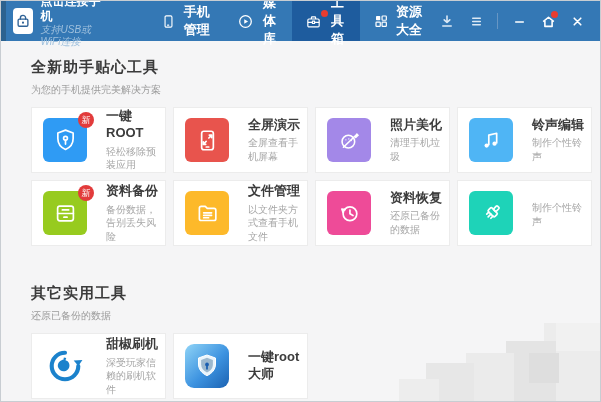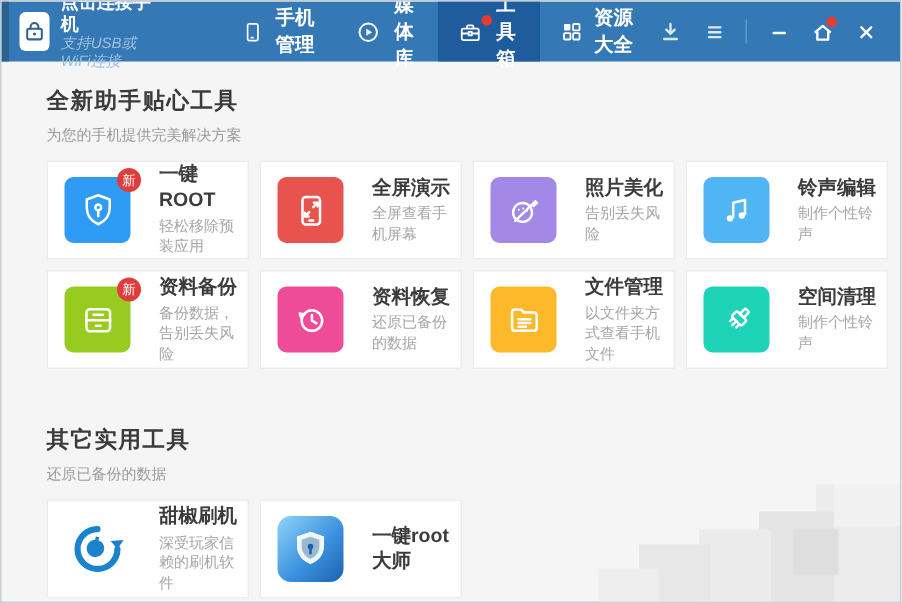--- a/index.html
+++ b/index.html
@@ -188,21 +188,21 @@
             <svg width="27" height="27" viewBox="0 0 24 24" fill="none" stroke="#fff" stroke-width="1.4" stroke-linecap="round">
               <circle cx="11" cy="13" r="5.6"></circle>
               <circle cx="8.8" cy="11.4" r="0.6" fill="#fff" stroke="none"></circle>
               <circle cx="11.4" cy="10.6" r="0.6" fill="#fff" stroke="none"></circle>
               <circle cx="13.6" cy="12" r="0.6" fill="#fff" stroke="none"></circle>
               <path d="M6.6 18 L18.6 6.4 M18.6 6.4 l.9 .9 -2 2"></path>
             </svg>
           </div>
           <div class="card-txt">
             <div class="card-title">照片美化</div>
-            <div class="card-desc">告别丢失风险</div>
+            <div class="card-desc">清理手机垃圾</div>
           </div>
         </div>
 
         <div class="card">
           <div class="tile" style="background: rgb(79, 181, 245);">
             <svg width="27" height="27" viewBox="0 0 24 24" fill="none" stroke="#fff" stroke-width="1.5" stroke-linejoin="round">
               <path d="M9.6 16.3 V7.2 L16.6 5.6 V14.6"></path>
               <circle cx="7.7" cy="16.5" r="1.9" fill="#fff" stroke="none"></circle>
               <circle cx="14.7" cy="14.8" r="1.9" fill="#fff" stroke="none"></circle>
             </svg>
@@ -226,58 +226,57 @@
             </svg>
             <span class="badge">新</span>
           </div>
           <div class="card-txt">
             <div class="card-title">资料备份</div>
             <div class="card-desc">备份数据，告别丢失风险</div>
           </div>
         </div>
 
         <div class="card">
+          <div class="tile" style="background: rgb(253, 185, 42);">
+            <svg width="27" height="27" viewBox="0 0 24 24" fill="none" stroke="#fff" stroke-width="1.5" stroke-linecap="round" stroke-linejoin="round">
+              <path d="M4.8 7.2 c0-.9 .7-1.6 1.6-1.6 h3.6 l1.8 1.8 h6 c.9 0 1.6 .7 1.6 1.6 v7.6 c0 .9 -.7 1.6 -1.6 1.6 H6.4 c-.9 0 -1.6 -.7 -1.6 -1.6 Z"></path>
+              <path d="M8.6 11.4 h7 M8.6 13.6 h7 M8.6 15.8 h4.4"></path>
+            </svg>
+          </div>
+          <div class="card-txt">
+            <div class="card-title">文件管理</div>
+            <div class="card-desc">以文件夹方式查看手机文件</div>
+          </div>
+        </div>
+
+        <div class="card">
           <div class="tile" style="background: rgb(238, 75, 152);">
             <svg width="27" height="27" viewBox="0 0 24 24" fill="none" stroke="#fff" stroke-width="1.5" stroke-linecap="round" stroke-linejoin="round">
               <circle cx="12.4" cy="12.2" r="6.1"></circle>
               <path d="M12.4 8.9 V12.2 L15.1 13.8"></path>
               <path d="M6.2 10.8 L5.2 8 L8.1 8.6"></path>
             </svg>
           </div>
           <div class="card-txt">
             <div class="card-title">资料恢复</div>
             <div class="card-desc">还原已备份的数据</div>
-          </div>
-        </div>
-
-        <div class="card">
-          <div class="tile" style="background: rgb(253, 185, 42);">
-            <svg width="27" height="27" viewBox="0 0 24 24" fill="none" stroke="#fff" stroke-width="1.5" stroke-linecap="round" stroke-linejoin="round">
-              <path d="M4.8 7.2 c0-.9 .7-1.6 1.6-1.6 h3.6 l1.8 1.8 h6 c.9 0 1.6 .7 1.6 1.6 v7.6 c0 .9 -.7 1.6 -1.6 1.6 H6.4 c-.9 0 -1.6 -.7 -1.6 -1.6 Z"></path>
-              <path d="M8.6 11.4 h7 M8.6 13.6 h7 M8.6 15.8 h4.4"></path>
-            </svg>
-          </div>
-          <div class="card-txt">
-            <div class="card-title">文件管理</div>
-            <div class="card-desc">以文件夹方式查看手机文件</div>
           </div>
         </div>
 
         <div class="card">
           <div class="tile" style="background: rgb(30, 211, 184);">
             <svg width="27" height="27" viewBox="0 0 24 24" fill="none" stroke="#fff" stroke-width="1.5" stroke-linecap="round" stroke-linejoin="round">
               <g transform="rotate(45 12 12)">
                 <rect x="10.4" y="3.6" width="3.2" height="4.6" rx="0.8"></rect>
                 <rect x="7.9" y="8.2" width="8.2" height="4.6" rx="1.2"></rect>
                 <path d="M9.4 12.8 v2.6 M12 12.8 v3.4 M14.6 12.8 v2.6"></path>
               </g>
             </svg>
           </div>
           <div class="card-txt">
-            <div class="card-title">空间清理</div>
             <div class="card-desc">制作个性铃声</div>
           </div>
         </div>
       </div>
     </div>
 
     <div class="sec-title" style="margin-top:38px;">其它实用工具</div>
     <div class="sec-sub">还原已备份的数据</div>
 
     <div class="grid">

